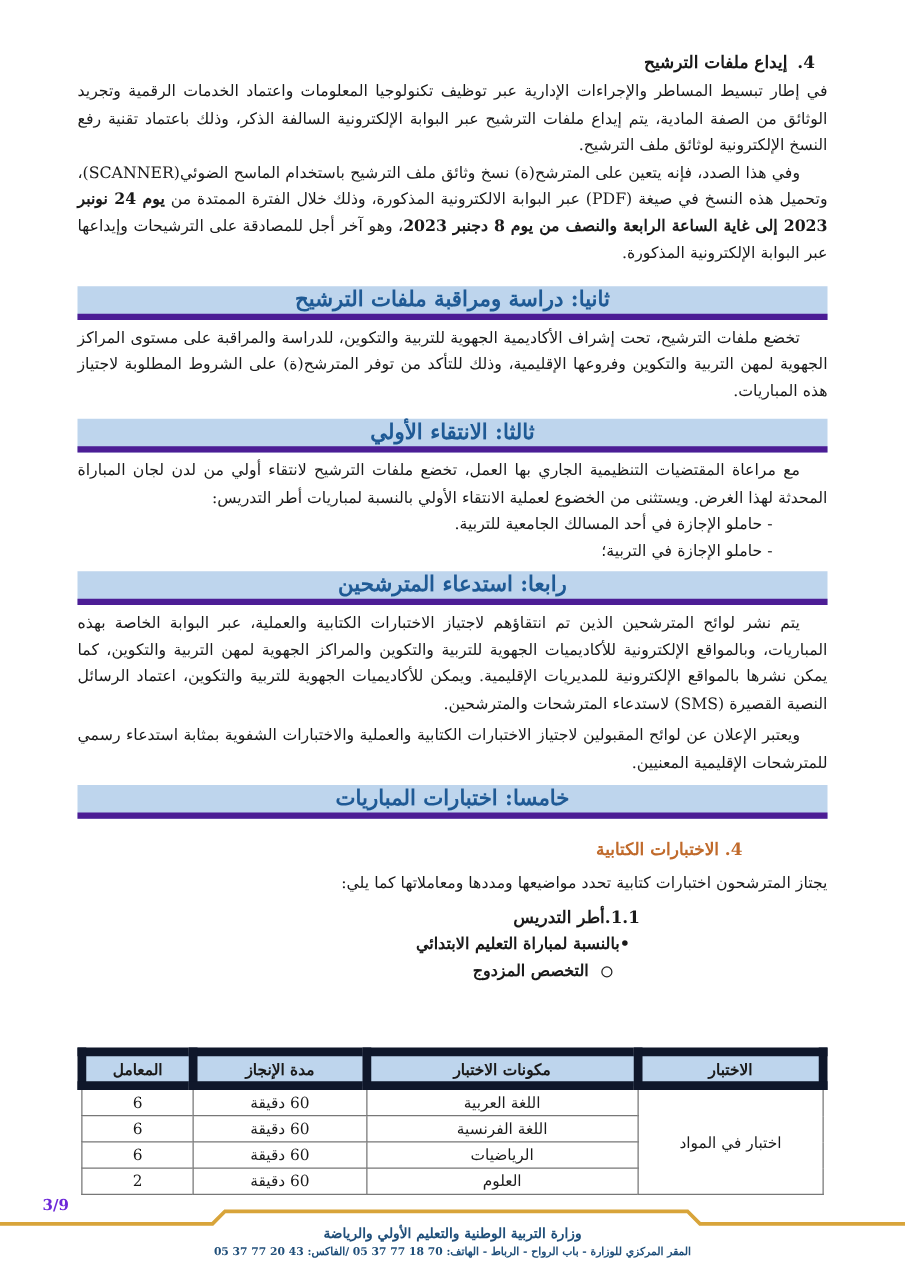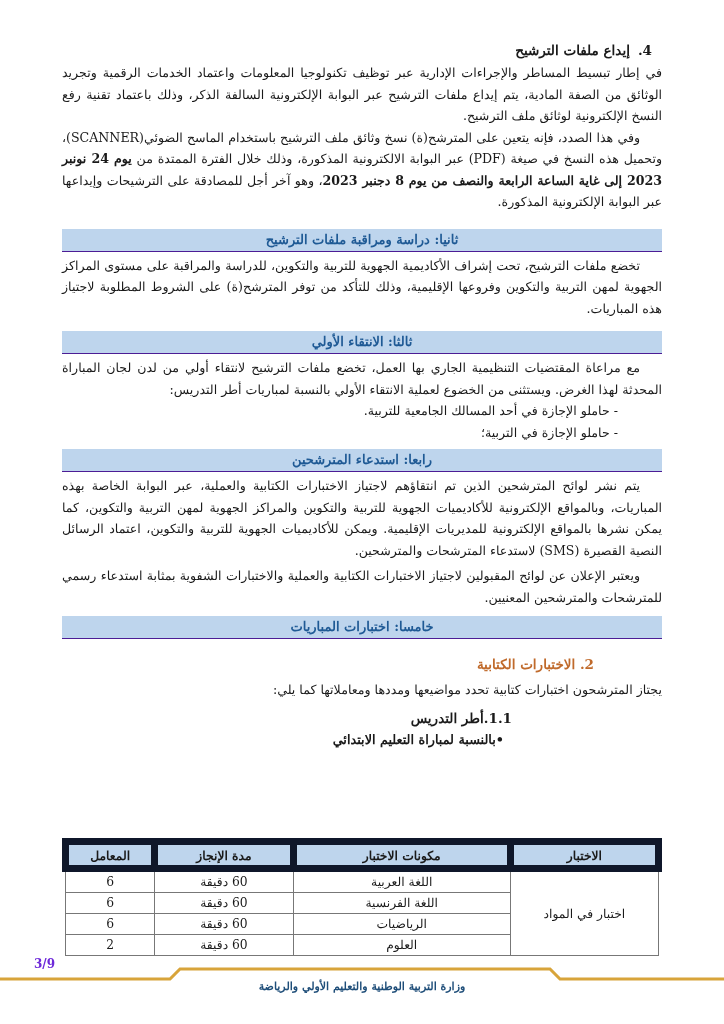--- a/index.html
+++ b/index.html
@@ -4,22 +4,22 @@
 <style>
   html, body { margin:0; padding:0; background:#ffffff; }
   body { width:724px; height:1024px; position:relative; overflow:hidden;
          font-family:"DejaVu Serif", serif; color:#1a1a1a; }
   .page { position:absolute; left:0; top:0; width:724px; height:1024px; }
   .content { position:absolute; left:62px; right:62px; top:38px; direction:rtl; }
   .para { font-size:12.6px; line-height:21.5px; text-align:justify; margin:0; }
   .indent { text-indent:22px; }
   .sec-heading4 { font-size:13.5px; font-weight:bold; margin:0 0 0 0; padding-right:10px; line-height:24px; }
   .sec-heading4 .num { margin-left:8px; }
-  .bar { background:#bed5ed; border-bottom:1px solid #4c1d95; height:22px; line-height:22px;
-         text-align:center; color:#1f5a95; font-weight:bold; font-size:13px; margin:10px 0 3px 0; }
+  .bar { background:#bed5ed; border-bottom:5px solid #4c1d95; height:22px; line-height:22px;
+         text-align:center; color:#1f5a95; font-weight:bold; font-size:17px; margin:10px 0 3px 0; }
   .list { margin:0; padding:0; list-style:none; }
   .list li { font-size:12.6px; line-height:21.5px; padding-right:44px; }
   .sub-orange { color:#c06a2b; font-weight:bold; font-size:13.5px; margin:14px 0 4px 0; padding-right:68px; line-height:22px; }
   .h11 { font-weight:bold; font-size:13.5px; padding-right:150px; line-height:22px; margin-top:6px; }
   .bullet1 { font-weight:bold; font-size:12.8px; padding-right:158px; line-height:22px; }
   .bullet2 { font-weight:bold; font-size:12.8px; padding-right:172px; line-height:22px; }
   .bullet2 .circ { display:inline-block; width:7px; height:7px; border:1px solid #222; border-radius:50%; margin-left:10px; vertical-align:middle; }
   table.tests { border-collapse:collapse; width:600px; margin:8px auto 0 auto; direction:rtl; font-size:12.3px; }
   table.tests th { background:#bed5ed; font-weight:bold; height:18px; border:7px solid #0f172a; }
   table.tests td { border:1px solid #777; height:18px; text-align:center; }
@@ -47,28 +47,31 @@
 
     <div class="bar" style="margin-top:12px;">ثالثا: الانتقاء الأولي</div>
     <p class="para indent">مع مراعاة المقتضيات التنظيمية الجاري بها العمل، تخضع ملفات الترشيح لانتقاء أولي من لدن لجان المباراة المحدثة لهذا الغرض. ويستثنى من الخضوع لعملية الانتقاء الأولي بالنسبة لمباريات أطر التدريس:</p>
     <ul class="list">
       <li>- حاملو الإجازة في أحد المسالك الجامعية للتربية.</li>
       <li>- حاملو الإجازة في التربية؛</li>
     </ul>
 
     <div class="bar" style="margin-top:6px;">رابعا: استدعاء المترشحين</div>
     <p class="para indent">يتم نشر لوائح المترشحين الذين تم انتقاؤهم لاجتياز الاختبارات الكتابية والعملية، عبر البوابة الخاصة بهذه المباريات، وبالمواقع الإلكترونية للأكاديميات الجهوية للتربية والتكوين والمراكز الجهوية لمهن التربية والتكوين، كما يمكن نشرها بالمواقع الإلكترونية للمديريات الإقليمية. ويمكن للأكاديميات الجهوية للتربية والتكوين، اعتماد الرسائل النصية القصيرة (SMS) لاستدعاء المترشحات والمترشحين.</p>
-    <p class="para indent" style="margin-top:4px;">ويعتبر الإعلان عن لوائح المقبولين لاجتياز الاختبارات الكتابية والعملية والاختبارات الشفوية بمثابة استدعاء رسمي للمترشحات والمترشحين المعنيين.</p>
+    <p class="para indent" style="margin-top:4px;">ويعتبر الإعلان عن لوائح المقبولين لاجتياز الاختبارات الكتابية والعملية والاختبارات الشفوية بمثابة استدعاء رسمي للمترشحات الإقليمية المعنيين.</p>
 
     <div class="bar" style="margin-top:8px;">خامسا: اختبارات المباريات</div>
-    <div class="sub-orange">2. الاختبارات الكتابية</div>
+    <div class="sub-orange">4. الاختبارات الكتابية</div>
     <p class="para">يجتاز المترشحون اختبارات كتابية تحدد مواضيعها ومددها ومعاملاتها كما يلي:</p>
     <div class="h11">1.1.أطر التدريس</div>
     <div class="bullet1">
       <span>•</span><span>بالنسبة لمباراة التعليم الابتدائي</span>
+    </div>
+    <div class="bullet2">
+      <span class="circ"></span><span>التخصص المزدوج</span>
     </div>
   </div>
 
   <div style="position:absolute; left:0; width:724px; top:830px;">
     <table class="tests">
       <colgroup>
         <col style="width:150px">
           <col style="width:220px">
           <col style="width:140px">
           <col style="width:90px">
@@ -105,13 +108,14 @@
         </tr>
       </tbody>
     </table>
   </div>
 
   <div class="footer-page">3/9</div>
   <svg class="footer-line" viewBox="0 0 724 20" preserveAspectRatio="none">
     <path d="M0,16 L170,16 L180,6 L550,6 L560,16 L724,16" fill="none" stroke="#d8a43a" stroke-width="3"></path>
   </svg>
   <div class="footer-title">وزارة التربية الوطنية والتعليم الأولي والرياضة</div>
+  <div class="footer-addr">المقر المركزي للوزارة - باب الرواح - الرباط - الهاتف: 70 18 77 37 05 /الفاكس: 43 20 77 37 05</div>
 </div>
 
 </body></html>

